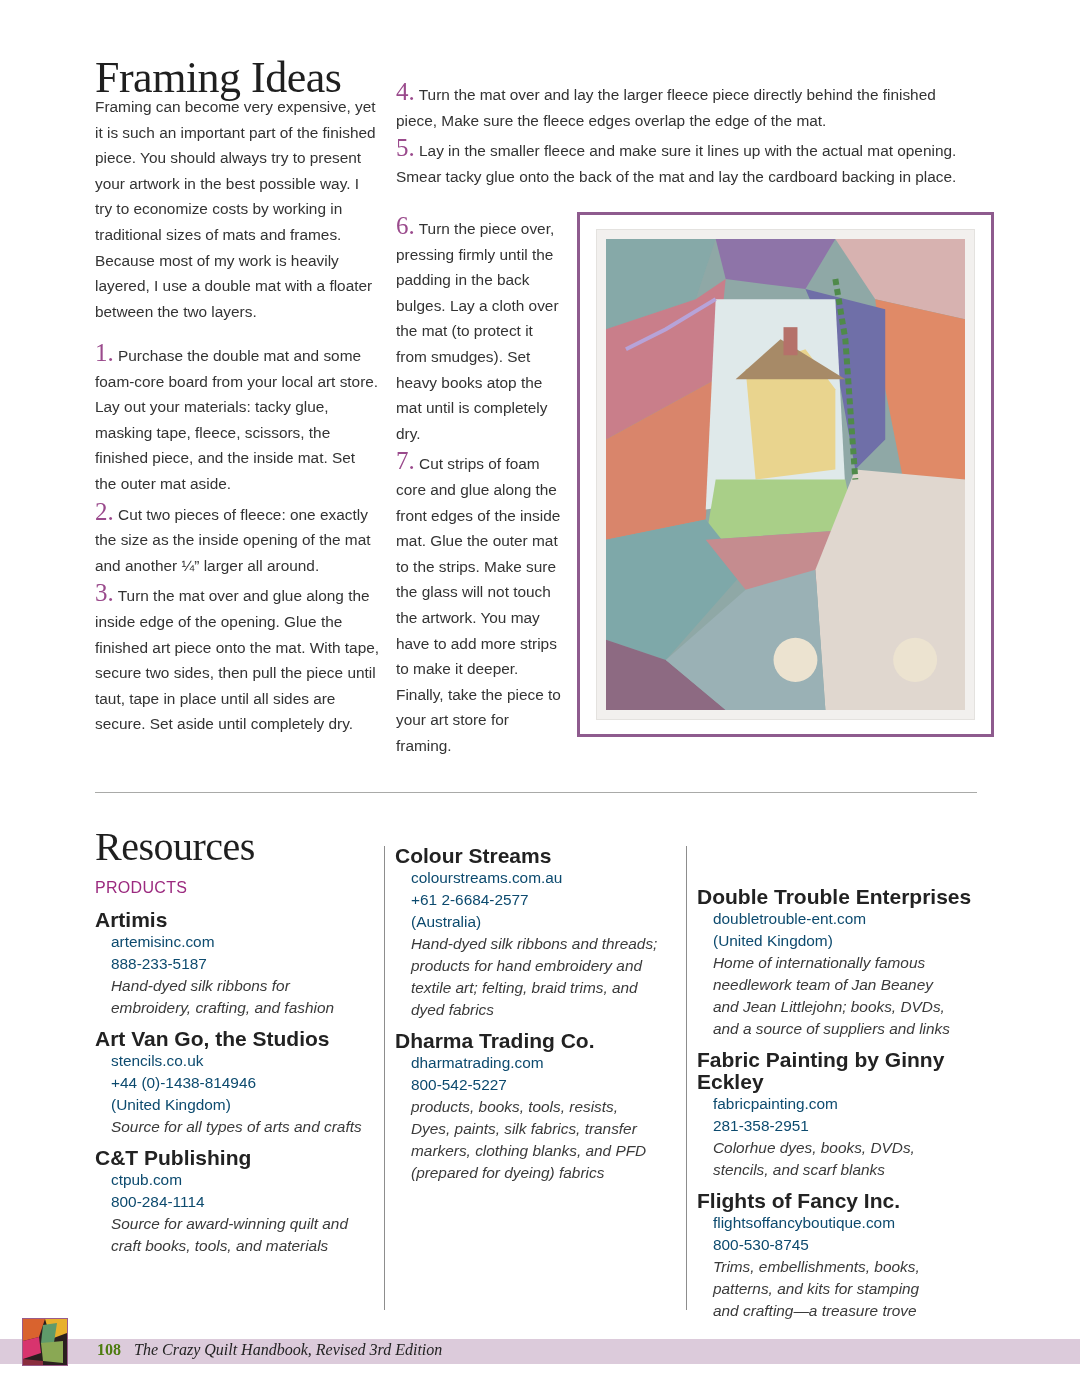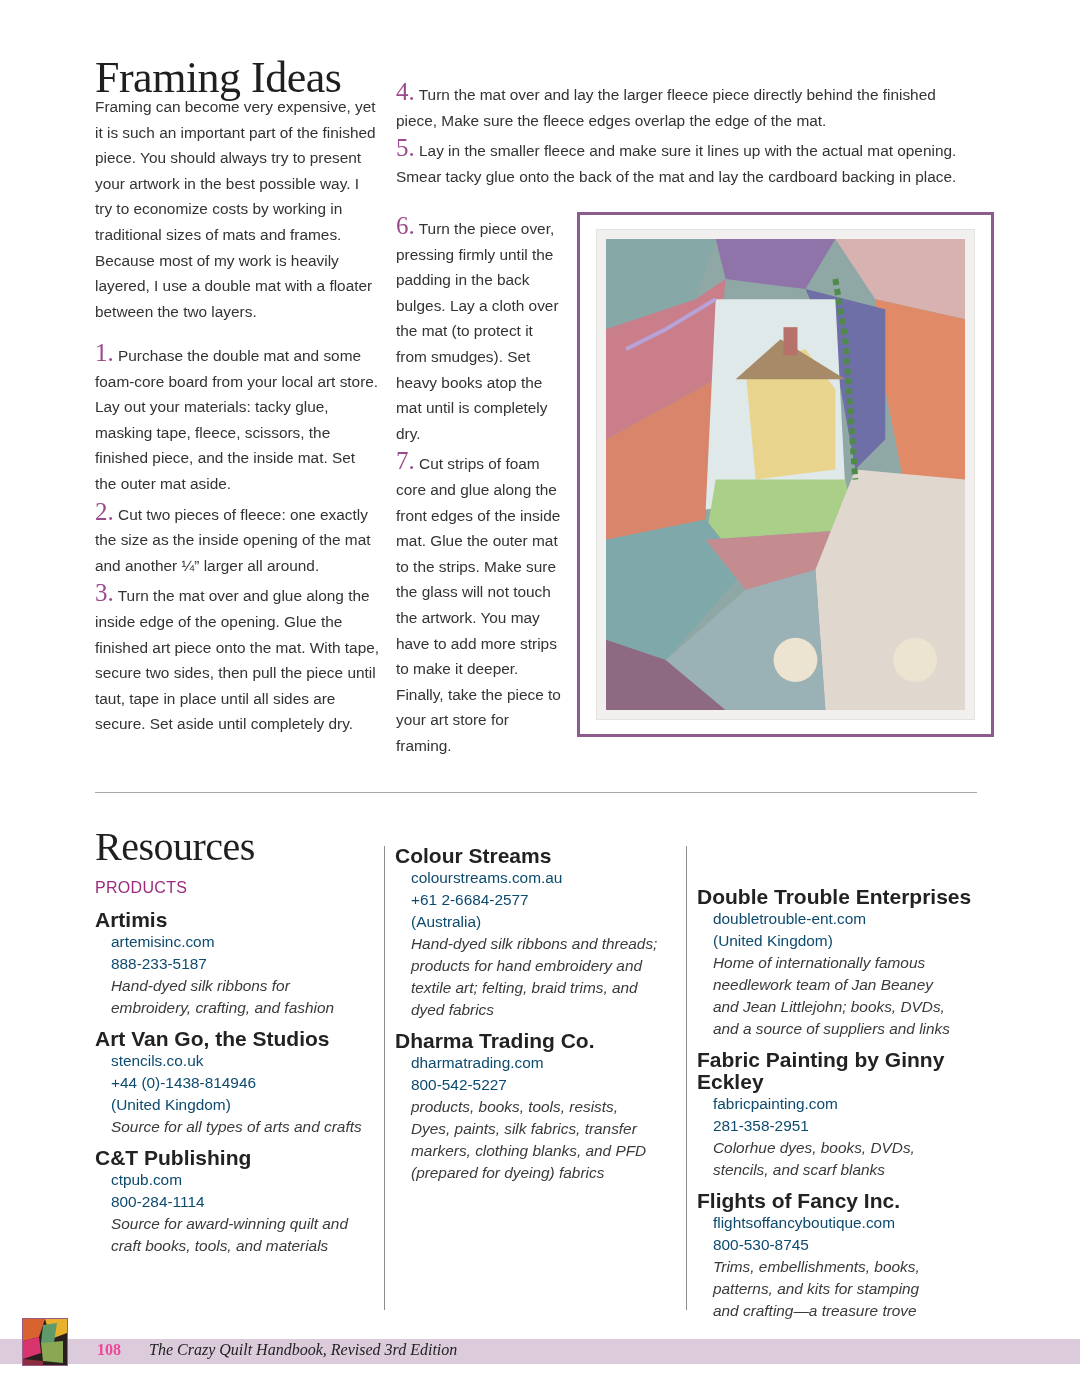--- a/index.html
+++ b/index.html
@@ -27,22 +27,22 @@
   .res-col { width:285px; font-size:15.4px; line-height:22px; }
   #res-col1 { left:95px; top:909px; }
   #res-col2 { left:395px; top:845px; }
   #res-col3 { left:697px; top:886px; }
   .entry { margin-bottom:9px; }
   .entry-name { font-weight:bold; color:#222; font-size:21px; }
   .entry-line { padding-left:16px; color:#0c4a6e; }
   .entry-desc { padding-left:16px; color:#3a3a3a; font-style:italic; }
   #footer-band { left:0; top:1339px; width:1080px; height:25px; background:#dccbdb; }
   #footer-thumb { left:22px; top:1318px; width:44px; height:46px; border:1px solid #9a5b8a; overflow:hidden; }
-  #page-number { left:97px; top:1341px; font-family:"Liberation Serif", serif; font-weight:bold; font-size:16px; color:#ec4899; }
-  #book-title { left:149px; top:1341px; font-family:"Liberation Serif", serif; font-style:italic; font-size:16px; color:#222; }
+  #page-number { left:97px; top:1341px; font-family:"Liberation Serif", serif; font-weight:bold; font-size:16px; color:#4d7c0f; }
+  #book-title { left:134px; top:1341px; font-family:"Liberation Serif", serif; font-style:italic; font-size:16px; color:#222; }
 </style>
 </head>
 <body>
 
 <h1 id="framing-title" class="abs h-serif">Framing Ideas</h1>
 
 <div id="intro" class="abs body-text">Framing can become very expensive, yet it is such an important part of the finished piece. You should always try to present your artwork in the best possible way. I try to economize costs by working in traditional sizes of mats and frames. Because most of my work is heavily layered, I use a double mat with a floater between the two layers.</div>
 
 <div id="col1-steps" class="abs body-text">
   <p><span class="step-num">1.</span> <span>Purchase the double mat and some foam-core board from your local art store. Lay out your materials: tacky glue, masking tape, fleece, scissors, the finished piece, and the inside mat. Set the outer mat aside.</span></p>

